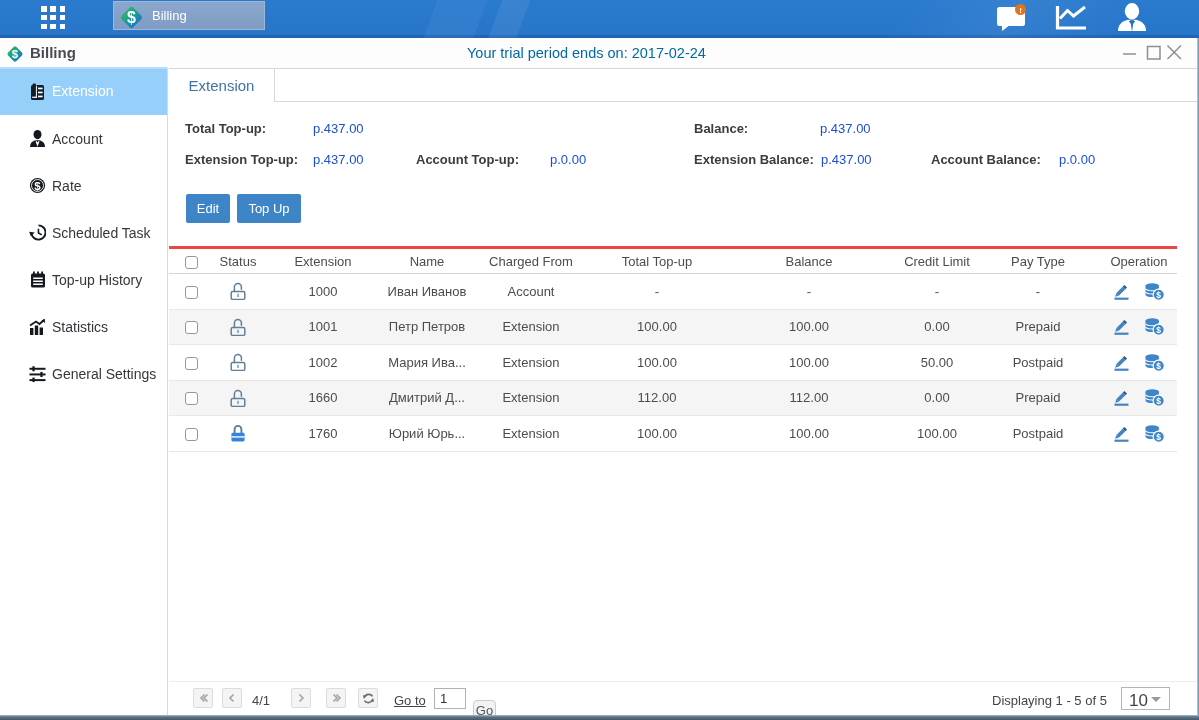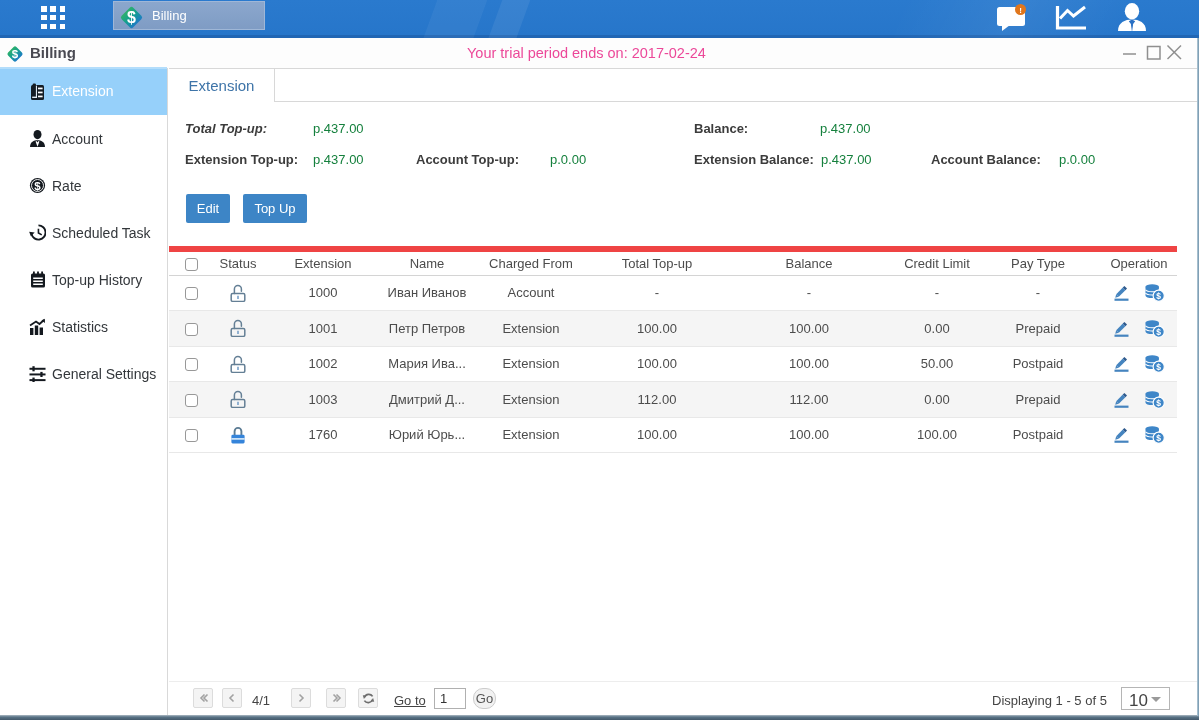--- a/index.html
+++ b/index.html
@@ -19,60 +19,60 @@
 #gridicon { position:absolute; left:41px; top:6px; width:25px; height:24px; }
 #gridicon div { position:absolute; width:5.6px; height:5.6px; background:#fff; }
 #apptab { position:absolute; left:113px; top:1px; width:152px; height:29px;
   background:linear-gradient(180deg,#8ba7cd,#7f9cc4);
   border:1px solid #9fb7d7; display:flex; align-items:center; }
 #apptab .txt { color:#fff; font-size:13px; margin-left:8px; }
 
 
 #titlebar { position:absolute; left:0; top:38px; width:1199px; height:30px; background:#fdfdfd; }
 #titlebar .title { position:absolute; left:30px; top:6px; font-size:15px; font-weight:bold; color:#4a4a52; }
-#trial { position:absolute; left:467px; top:45px; font-size:14.5px; color:#ec4899; }
+#trial { position:absolute; left:467px; top:45px; font-size:14.5px; color:#0369a1; }
 #winctl { position:absolute; right:14px; top:44px; width:62px; height:18px; }
 
 
 #sidebar { position:absolute; left:0; top:68px; width:168px; height:648px; background:#fff; border-right:1px solid #d9d9d9; }
 .mitem { position:relative; height:47px; display:flex; align-items:center; }
 .mitem .micon { position:absolute; left:29px; width:17px; height:17px; display:flex; align-items:center; justify-content:center; }
 .mitem .mtxt { position:absolute; left:52px; font-size:14px; color:#33373b; white-space:nowrap; }
 .mitem.sel { background:#96d0fa; margin-top:-1px; height:48px; box-shadow:inset 0 2px 0 rgba(255,255,255,0.28); }
 .mitem.sel .mtxt { color:#fff; }
 
 
 #content { position:absolute; left:169px; top:68px; width:1030px; height:648px; background:#fff; }
 #tabstrip { position:absolute; left:0; top:0; width:1030px; height:34px; border-top:1px solid #d8d8d8; }
 #tabstrip .rest { position:absolute; left:106px; top:0; right:0; height:33px; border-bottom:1px solid #d8d8d8; }
 #tabactive { position:absolute; left:0; top:0; width:106px; height:34px; background:#fff;
   border-top:1px solid #d8d8d8; border-right:1px solid #d8d8d8; display:flex; align-items:center; justify-content:center;
   font-size:15px; color:#3e74a8; }
 
 .lbl { position:absolute; font-size:13px; font-weight:bold; color:#3c3c3c; white-space:nowrap; }
-.val { position:absolute; font-size:13px; color:#15803d; white-space:nowrap; }
+.val { position:absolute; font-size:13px; color:#1d4ed8; white-space:nowrap; }
 
 .btn { position:absolute; background:#3d85c6; color:#fff; font-size:13px; border-radius:2px;
   display:flex; align-items:center; justify-content:center; font-family:"Liberation Sans", sans-serif; }
 
 
 #grid { position:absolute; left:0; top:178px; width:1030px; }
 table { border-collapse:collapse; table-layout:fixed; width:1008px; }
-th { font-weight:normal; font-size:13px; color:#4c4c4c; height:26px; border-top:6px solid #ef4444; border-bottom:1px solid #d4d4d4; text-align:center; }
+th { font-weight:normal; font-size:13px; color:#4c4c4c; height:26px; border-top:3px solid #ef4444; border-bottom:1px solid #d4d4d4; text-align:center; }
 td { font-size:13px; color:#4c4c4c; height:35.5px; text-align:center; border-bottom:1px solid #e8e8e8; overflow:hidden; white-space:nowrap; }
 tr.alt td { background:#f5f5f5; }
 .cb { display:inline-block; width:13px; height:13px; border:1px solid #989898; border-radius:3px; background:#fff; vertical-align:middle; margin-left:-3px; }
 
 
 #pagebar { position:absolute; left:0; top:613px; width:1030px; height:34px; border-top:1px solid #ededed; background:#fff; }
 .pbtn { position:absolute; top:6px; width:20px; height:20px; background:#f4f4f4; border:1px solid #dcdcdc; border-radius:2px;
   display:flex; align-items:center; justify-content:center; color:#a8a8a8; font-size:12px; }
 .ptxt { position:absolute; top:11px; font-size:13px; color:#444; }
 #goinput { position:absolute; left:265px; top:6px; width:32px; height:21px; border:1px solid #b0b0b0; font-size:13px; color:#333; padding-left:5px; line-height:19px; background:#fff; }
-#gobtn { position:absolute; left:304px; top:6px; width:23px; height:21px; background:#f2f2f2; border:1px solid #ccc; border-radius:10px; font-size:13px; color:#555; display:flex; align-items:center; justify-content:center; }
+#gobtn { position:absolute; left:304px; top:18px; width:23px; height:21px; background:#f2f2f2; border:1px solid #ccc; border-radius:4px; font-size:13px; color:#555; display:flex; align-items:center; justify-content:center; }
 #pagesize { position:absolute; left:952px; top:5px; width:49px; height:23px; border:1px solid #b5b5b5; background:#fff; }
 #pagesize .num { position:absolute; left:7px; top:3px; font-size:17px; color:#444; }
 #pagesize .tri { position:absolute; right:8px; top:9px; width:0; height:0; border-left:5.5px solid transparent; border-right:5.5px solid transparent; border-top:5.5px solid #9a9a9a; }
 
 
 #bottombar { position:absolute; left:0; top:715px; width:1199px; height:5px;
   background:linear-gradient(180deg,#aebbc4 0%,#5a7487 40%,#44596b 100%); }
 </style>
 </head>
 <body>
@@ -231,36 +231,36 @@
       <span class="mtxt">General Settings</span>
     </div>
 </div>
 
 <div id="content">
   <div id="tabstrip">
       <div class="rest"></div>
     </div>
   <div id="tabactive">Extension</div>
 
-  <span class="lbl" style="left:16px; top:53px;font-style:italic;">Total Top-up:</span>
+  <span class="lbl" style="left:16px; top:53px;">Total Top-up:</span>
   <span class="val" style="left:144px; top:53px;">p.437.00</span>
   <span class="lbl" style="left:525px; top:53px;">Balance:</span>
   <span class="val" style="left:651px; top:53px;">p.437.00</span>
 
   <span class="lbl" style="left:16px; top:84px;">Extension Top-up:</span>
   <span class="val" style="left:144px; top:84px;">p.437.00</span>
   <span class="lbl" style="left:247px; top:84px;">Account Top-up:</span>
   <span class="val" style="left:381px; top:84px;">p.0.00</span>
   <span class="lbl" style="left:525px; top:84px;">Extension Balance:</span>
   <span class="val" style="left:652px; top:84px;">p.437.00</span>
   <span class="lbl" style="left:762px; top:84px;">Account Balance:</span>
   <span class="val" style="left:890px; top:84px;">p.0.00</span>
 
   <div class="btn" style="left:17px; top:126px; width:44px; height:29px;">Edit</div>
-  <div class="btn" style="left:74px; top:126px; width:64px; height:29px;">Top Up</div>
+  <div class="btn" style="left:68px; top:126px; width:64px; height:29px;">Top Up</div>
 
   <div id="grid">
     <table>
       <colgroup>
         <col style="width:48px">
           <col style="width:42px">
           <col style="width:128px">
           <col style="width:80px">
         <col style="width:128px">
           <col style="width:124px">
@@ -366,21 +366,21 @@
                 <text x="14.7" y="16" font-size="8.5" font-weight="bold" fill="#fff" text-anchor="middle" font-family="Liberation Sans, sans-serif">$</text>
               </svg></td>
       </tr>
       <tr class="alt">
         <td><span class="cb"></span></td>
             <td><span class="lock-open"><svg width="16" height="18" viewBox="0 0 16 18" style="vertical-align:middle">
                   <path d="M4.4 9.6 V5 a3.5 3.5 0 0 1 7 0 V7.3" fill="none" stroke="#647f95" stroke-width="1.5" stroke-linecap="round"></path>
                   <rect x="1.2" y="9.6" width="13.6" height="7.8" rx="1.5" fill="none" stroke="#647f95" stroke-width="1.5"></rect>
                   <line x1="8" y1="11.8" x2="8" y2="15" stroke="#6f9ac4" stroke-width="1.5"></line>
                 </svg></span></td>
-            <td>1003</td>
+            <td>1660</td>
             <td>Дмитрий Д...</td>
         <td>Extension</td>
             <td>112.00</td>
             <td>112.00</td>
             <td>0.00</td>
             <td>Prepaid</td>
             <td class="ops"><svg width="17" height="17" viewBox="0 0 17 17" style="vertical-align:middle;margin-right:14px">
                 <polygon points="3.2,10.2 9.8,3.6 12.4,6.2 5.8,12.8" fill="#4584bf"></polygon>
                 <polygon points="9.8,3.6 11.4,2 14,4.6 12.4,6.2" fill="#2e598c"></polygon>
                 <polygon points="3.2,10.2 5.8,12.8 2.2,13.8" fill="#4584bf"></polygon>

